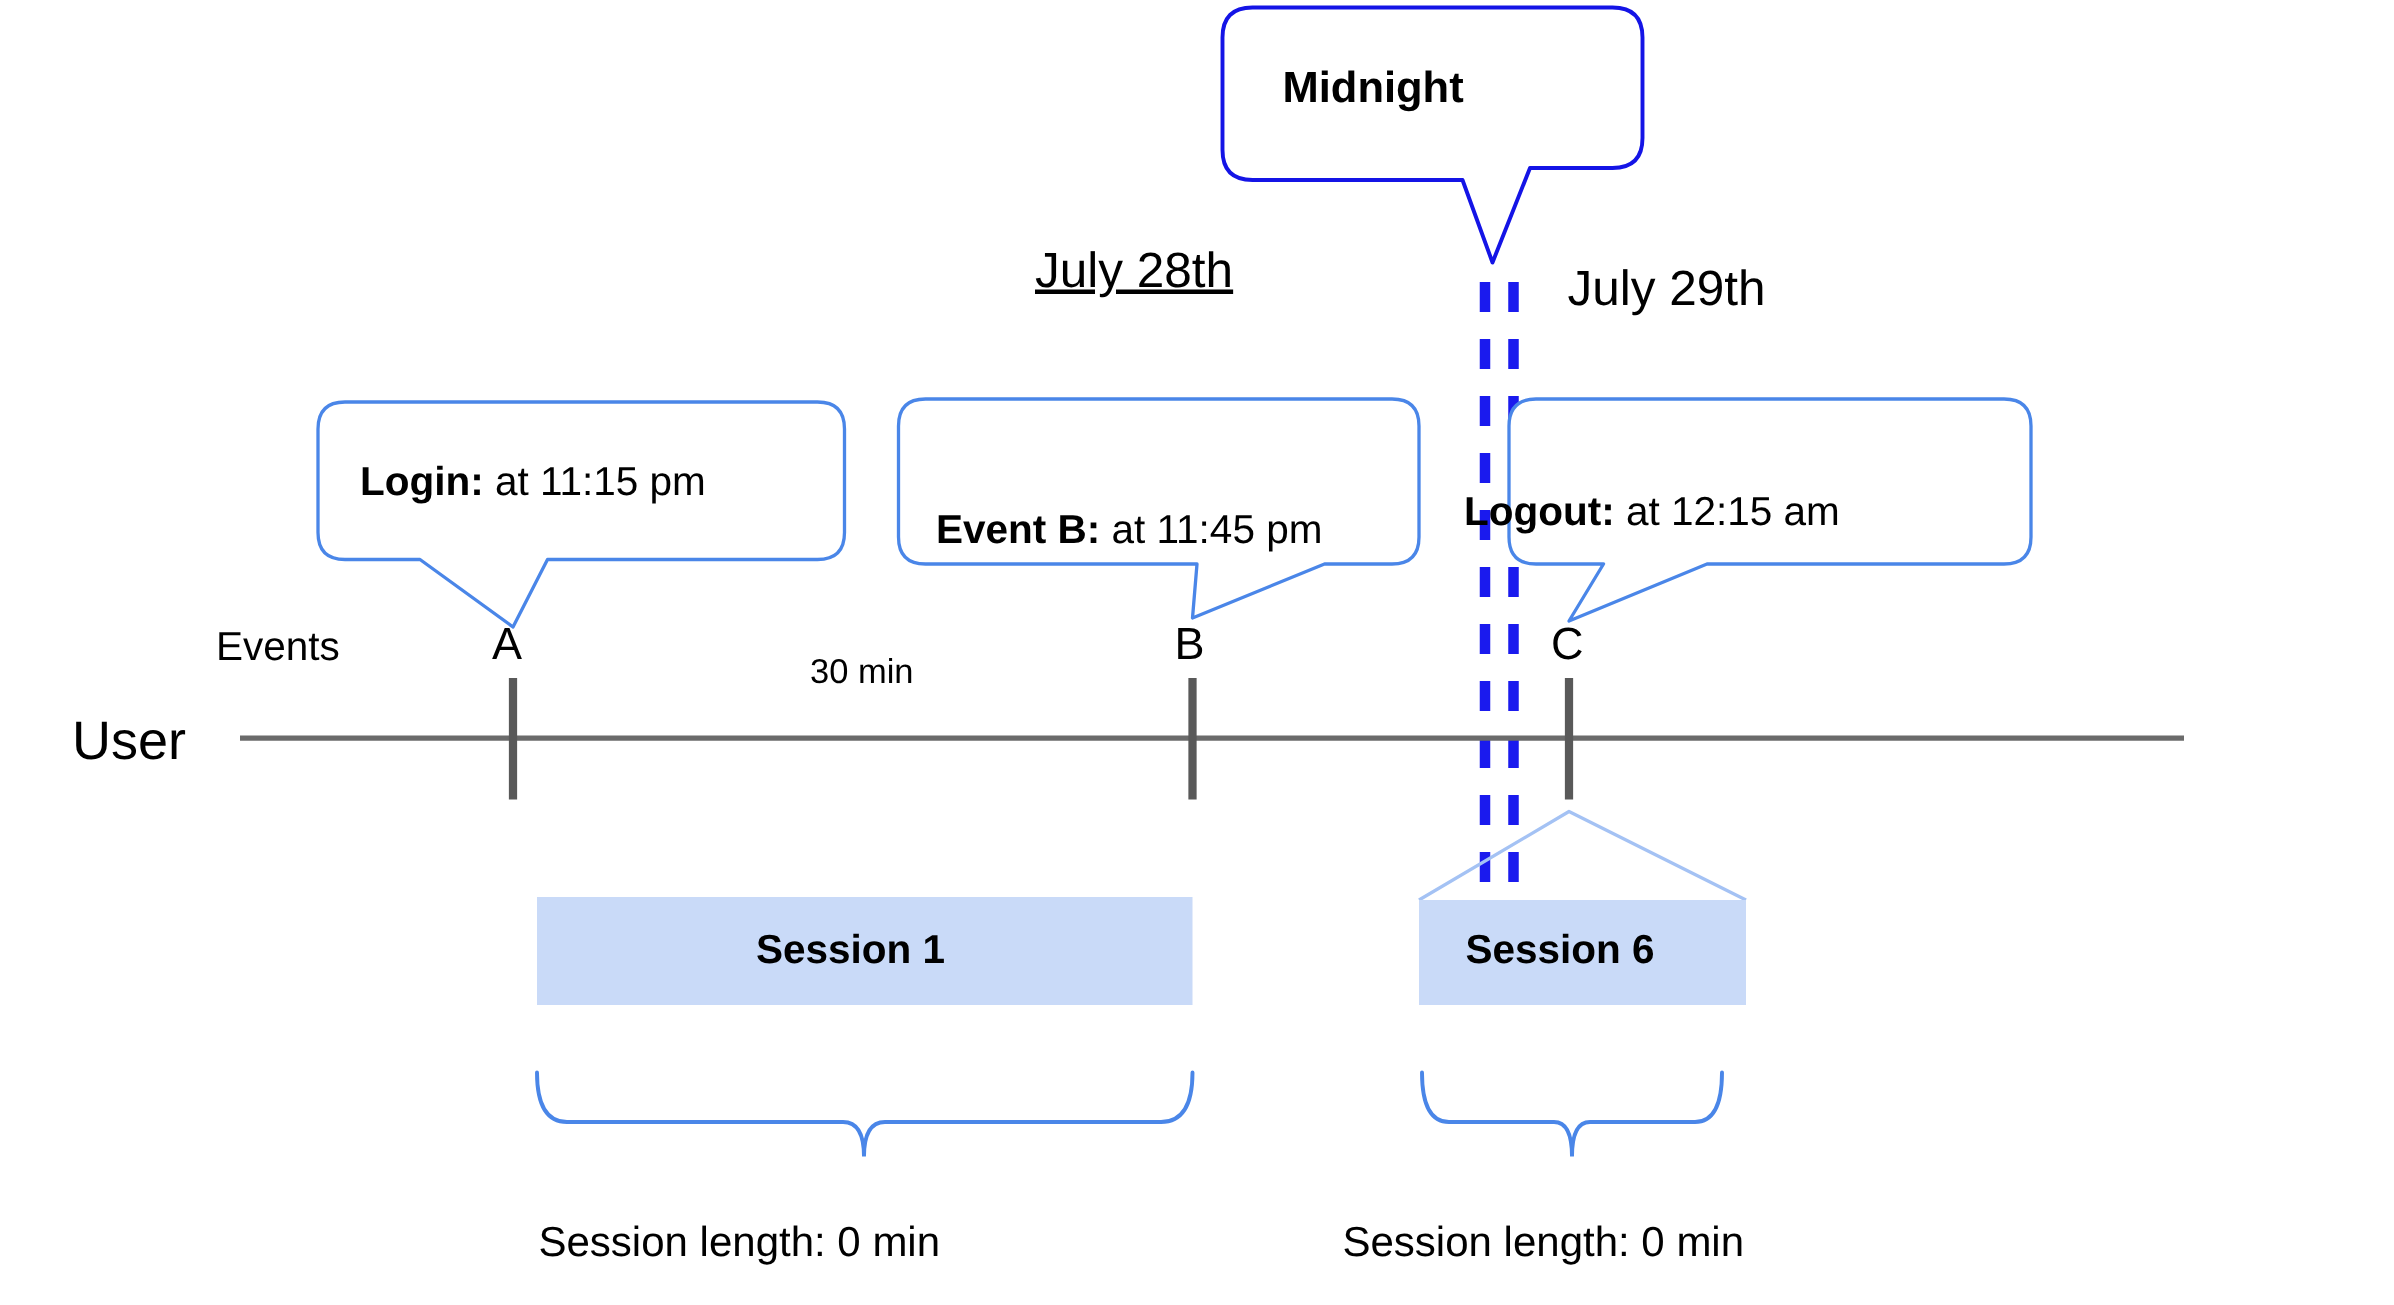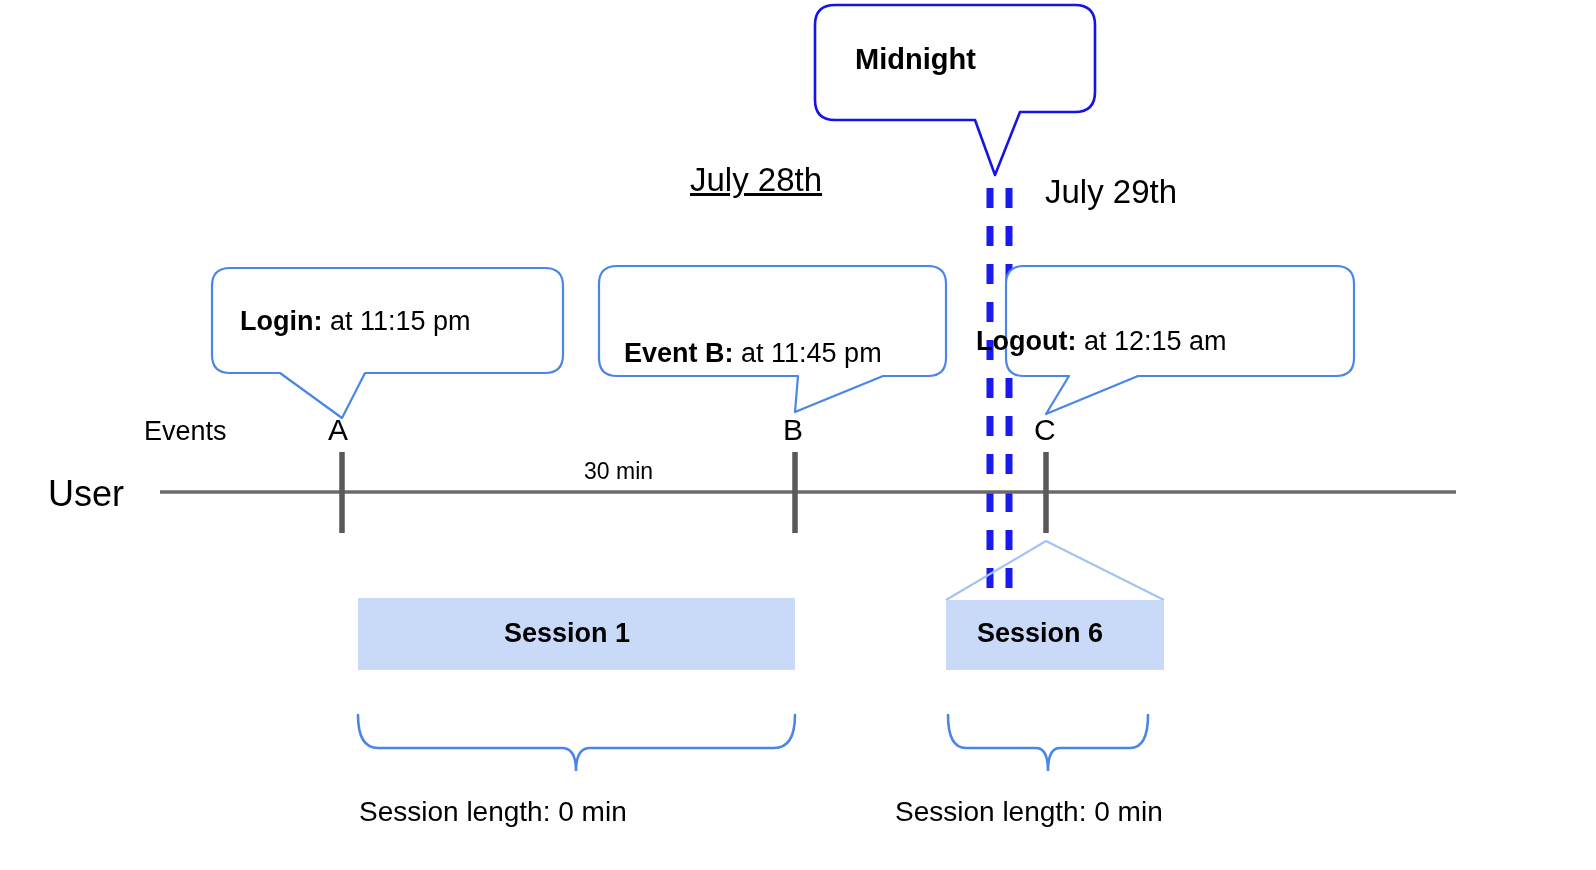--- a/index.html
+++ b/index.html
@@ -51,20 +51,21 @@
   }
   .dur-lbl {
     font-size: 23px;
   }
   .session-lbl {
     font-size: 27px;
     font-weight: bold;
   }
   .sesslen-lbl {
     font-size: 28px;
+    margin-top: 16px;
   }
   .midnight-lbl {
     font-size: 29px;
     font-weight: bold;
   }
 </style>
 </head>
 <body>
 
 <div id="stage">
@@ -191,21 +192,21 @@
   <div class="callout-text" style="left:976px; top:308px;margin-top:20px;">
     <b>Logout:</b><span> at 12:15 am</span>
   </div>
 
   <div class="lbl events-lbl" style="left:144px; top:418px;">Events</div>
 
   <div class="lbl tick-lbl" style="left:328px; top:415px;">A</div>
   <div class="lbl tick-lbl" style="left:783px; top:415px;">B</div>
   <div class="lbl tick-lbl" style="left:1034px; top:415px;">C</div>
 
-  <div class="lbl dur-lbl" style="left:540px; top:460px;margin-left:44px;">30 min</div>
+  <div class="lbl dur-lbl" style="left:540px; top:436px;">30 min</div>
 
   <div class="lbl user-lbl" style="left:48px; top:476px;text-align:center;">User</div>
 
   <div class="lbl session-lbl" style="left:504px; top:620px;">Session 1</div>
   <div class="lbl session-lbl" style="left:977px; top:620px;">Session 6</div>
 
   <div class="lbl sesslen-lbl" style="left:359px; top:798px;">Session length: 0 min</div>
   <div class="lbl sesslen-lbl" style="left:895px; top:798px;">Session length: 0 min</div>
 
 </div>

